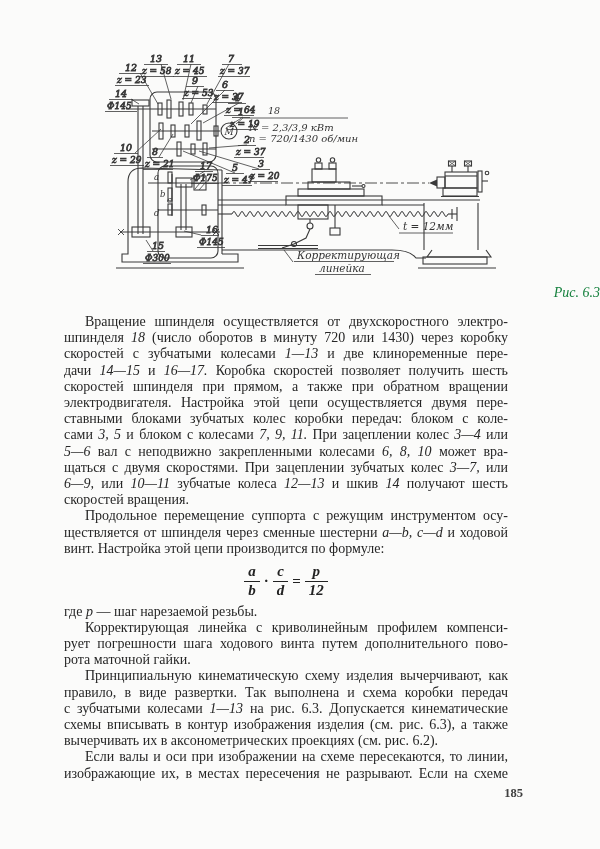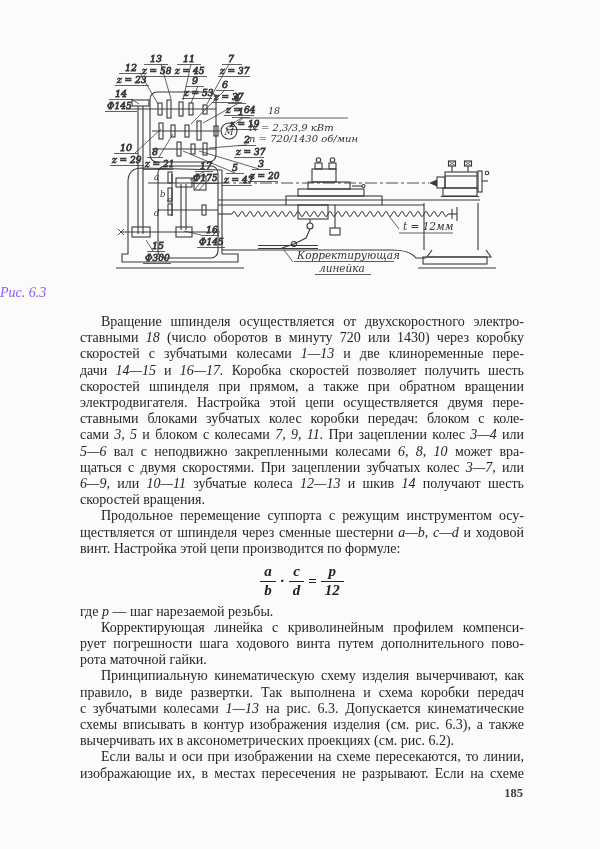--- a/index.html
+++ b/index.html
@@ -5,23 +5,23 @@
   html,body{margin:0;padding:0;}
   body{width:600px;height:849px;background:#f4f4f2;font-family:"Liberation Serif",serif;}
   .page{position:relative;width:600px;height:849px;background:#fbfbfa;overflow:hidden;color:#262626;}
   svg text{fill:#333;}
   .lnum{font:italic 9.5px "DejaVu Serif",serif;}
   .lval{font:italic 9px "DejaVu Serif",serif;}
   .spec{font:italic 10px "DejaVu Serif",serif;}
   .ruler-t{font:italic 10.5px "DejaVu Serif",serif;}
   .letter{font:italic 8.5px "DejaVu Serif",serif;}
   .motor-m{font:italic 9px "DejaVu Serif",serif;}
-  .caption{position:absolute;top:285px;left:0;width:600px;text-align:left;
-           font:italic 14px "Liberation Serif",serif;color:#8b5cf6;}
-  .body-text{position:absolute;top:314px;left:80px;width:444px;
+  .caption{position:absolute;top:285px;left:0;width:600px;text-align:right;
+           font:italic 14px "Liberation Serif",serif;color:#15803d;}
+  .body-text{position:absolute;top:314px;left:64px;width:444px;
              font-size:14px;line-height:16.2px;color:#262626;}
   .para{margin:0;}
   .tline{text-align:justify;text-align-last:justify;}
   .tline.last{text-align-last:left;}
   .para.indent .tline:first-child{text-indent:21px;}
   .it{font-style:italic;}
   .formula{margin:7px 0 5px;text-align:center;font-size:15px;color:#222;}
   .frac{display:inline-block;vertical-align:middle;text-align:center;
         font-style:italic;font-weight:bold;line-height:1.05;}
   .fr-top{display:block;border-bottom:1.3px solid #222;padding:0 4px 1px;}
@@ -285,21 +285,21 @@
     <text class="letter" x="167" y="203">c</text>
     <text class="letter" x="154" y="216">d</text>
   </svg>
 
   <div class="caption">Рис. 6.3</div>
 
   <div class="body-text">
     <div>
         <div class="para indent">
           <div class="tline"><span>Вращение шпинделя осуществляется от двухскоростного электро-</span></div>
-          <div class="tline"><span>ставными </span><span class="it">18</span><span> (число оборотов в минуту 720 или 1430) через коробку</span></div>
+          <div class="tline"><span>шпинделя </span><span class="it">18</span><span> (число оборотов в минуту 720 или 1430) через коробку</span></div>
           <div class="tline"><span>скоростей с зубчатыми колесами </span><span class="it">1—13</span><span> и две клиноременные пере-</span></div>
           <div class="tline"><span>дачи </span><span class="it">14—15</span><span> и </span><span class="it">16—17.</span><span> Коробка скоростей позволяет получить шесть</span></div>
           <div class="tline"><span>скоростей шпинделя при прямом, а также при обратном вращении</span></div>
           <div class="tline"><span>электродвигателя. Настройка этой цепи осуществляется двумя пере-</span></div>
           <div class="tline"><span>ставными блоками зубчатых колес коробки передач: блоком с коле-</span></div>
           <div class="tline"><span>сами </span><span class="it">3, 5</span><span> и блоком с колесами </span><span class="it">7, 9, 11.</span><span> При зацеплении колес </span><span class="it">3—4</span><span> или</span></div>
           <div class="tline"><span class="it">5—6</span><span> вал с неподвижно закрепленными колесами </span><span class="it">6, 8, 10</span><span> может вра-</span></div>
           <div class="tline"><span>щаться с двумя скоростями. При зацеплении зубчатых колес </span><span class="it">3—7,</span><span> или</span></div>
           <div class="tline"><span class="it">6—9,</span><span> или </span><span class="it">10—11</span><span> зубчатые колеса </span><span class="it">12—13</span><span> и шкив </span><span class="it">14</span><span> получают шесть</span></div>
           <div class="tline last"><span>скоростей вращения.</span></div>

